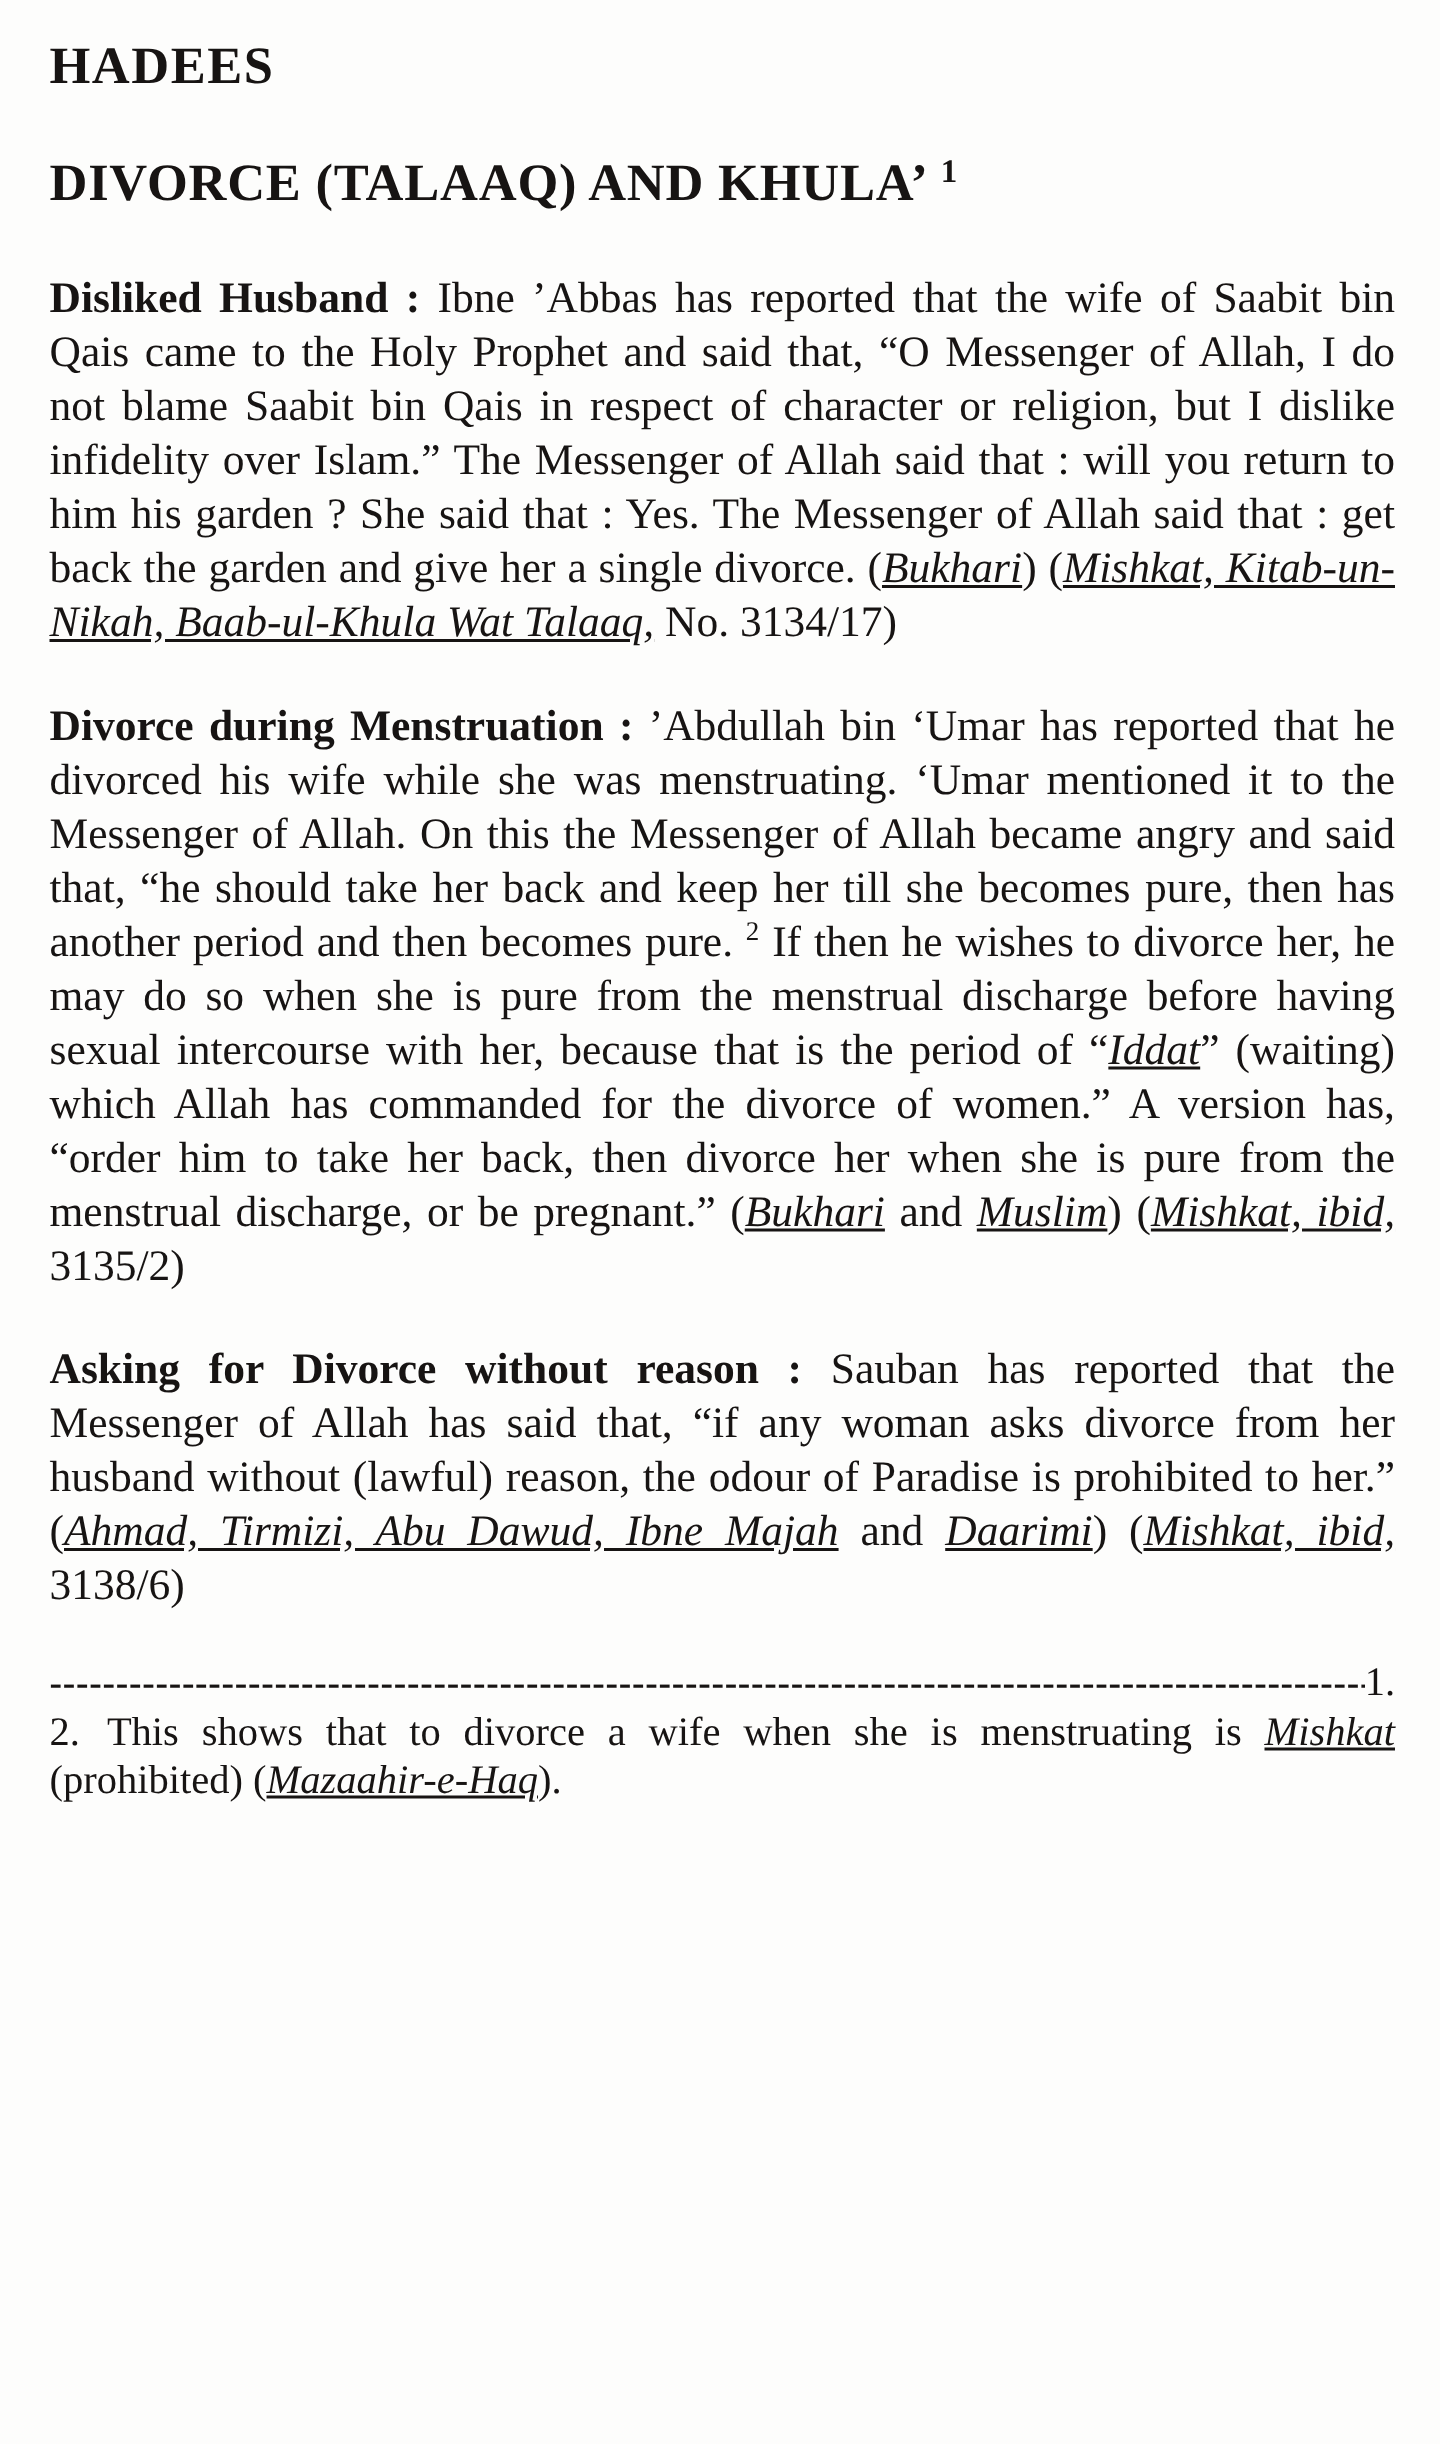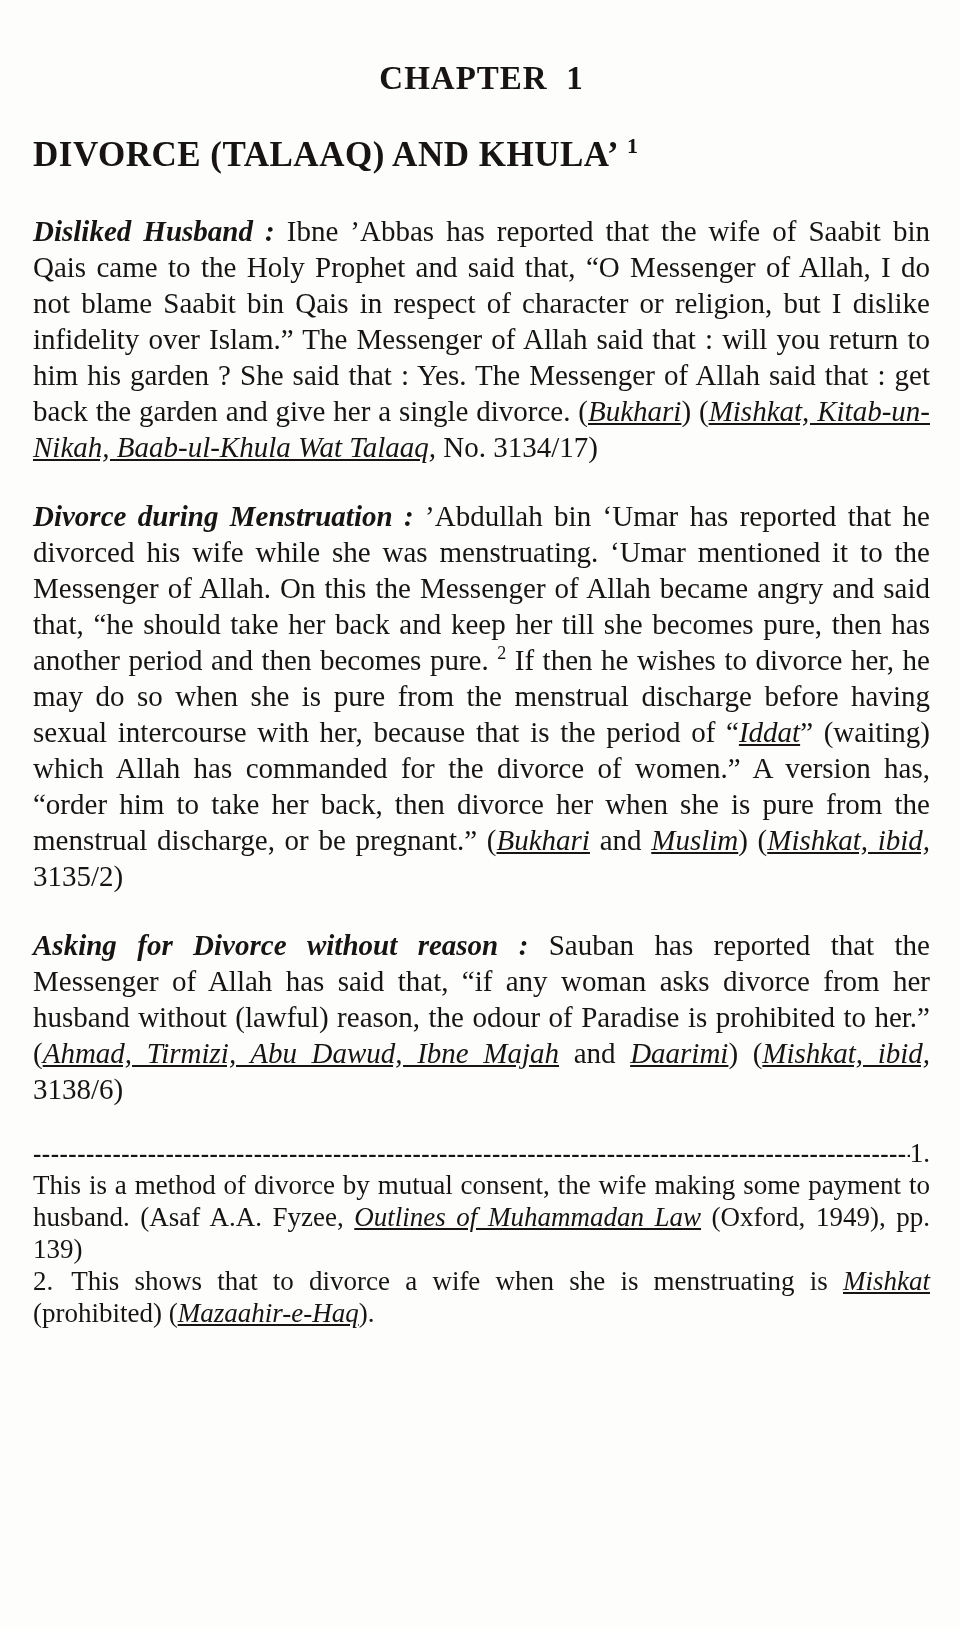--- a/index.html
+++ b/index.html
@@ -49,21 +49,20 @@
     margin-top: 38px;
   }
   .body-para {
     font-size: 29px;
     line-height: 36px;
     text-align: justify;
     margin: 0 0 33px 0;
   }
   .para-heading {
     font-weight: bold;
-    font-style: italic;
   }
   .it {
     font-style: italic;
     text-decoration: underline;
   }
   .body-para sup {
     font-size: 18px;
     line-height: 0;
     vertical-align: super;
   }
@@ -94,36 +93,35 @@
   }
   .fn2-num {
     margin-right: 18px;
   }
 </style>
 </head>
 <body>
 
 <div class="page">
 
+  <div class="running-header">HADEES</div>
 
-  <div class="chapter-label">CHAPTER  1</div>
 
   <div class="chapter-title"><span>DIVORCE (TALAAQ) AND KHULA’</span><sup>1</sup></div>
 
   <div class="content">
 
     <p class="body-para"><span class="para-heading">Disliked Husband :</span><span> Ibne ’Abbas has reported that the wife of Saabit bin Qais came to the Holy Prophet and said that, “O Messenger of Allah, I do not blame Saabit bin Qais in respect of character or religion, but I dislike infidelity over Islam.” The Messenger of Allah said that : will you return to him his garden ? She said that : Yes. The Messenger of Allah said that : get back the garden and give her a single divorce. (</span><span class="it">Bukhari</span><span>) (</span><span class="it">Mishkat, Kitab-un-Nikah, Baab-ul-Khula Wat Talaaq,</span><span> No. 3134/17)</span></p>
 
     <p class="body-para"><span class="para-heading">Divorce during Menstruation :</span><span> ’Abdullah bin ‘Umar has reported that he divorced his wife while she was menstruating. ‘Umar mentioned it to the Messenger of Allah. On this the Messenger of Allah became angry and said that, “he should take her back and keep her till she becomes pure, then has another period and then becomes pure. </span><sup>2</sup><span> If then he wishes to divorce her, he may do so when she is pure from the menstrual discharge before having sexual intercourse with her, because that is the period of “</span><span class="it">Iddat</span><span>” (waiting) which Allah has commanded for the divorce of women.” A version has, “order him to take her back, then divorce her when she is pure from the menstrual discharge, or be pregnant.” (</span><span class="it">Bukhari</span><span> and </span><span class="it">Muslim</span><span>) (</span><span class="it">Mishkat, ibid,</span><span> 3135/2)</span></p>
 
     <p class="body-para"><span class="para-heading">Asking for Divorce without reason :</span><span> Sauban has reported that the Messenger of Allah has said that, “if any woman asks divorce from her husband without (lawful) reason, the odour of Paradise is prohibited to her.” (</span><span class="it">Ahmad, Tirmizi, Abu Dawud, Ibne Majah</span><span> and </span><span class="it">Daarimi</span><span>) (</span><span class="it">Mishkat, ibid,</span><span> 3138/6)</span></p>
 
     <div class="fn-rule">
         <span class="fn-dashes">------------------------------------------------------------------------------------------------------------------------------------------</span>
         <span class="fn-num">1.</span>
       </div>
 
-    <p class="footnote"><span>This is a method of divorce by mutual consent, the wife making some payment to husband. (Asaf A.A. Fyzee, </span><span class="it">Outlines of Muhammadan Law</span><span> (Oxford, 1949), pp. 139)</span></p>
 
     <p class="footnote"><span class="fn2-num">2.</span><span>This shows that to divorce a wife when she is menstruating is </span><span class="it">Mishkat</span><span> (prohibited) (</span><span class="it">Mazaahir-e-Haq</span><span>).</span></p>
 
   </div>
 </div>
 
 </body></html>

